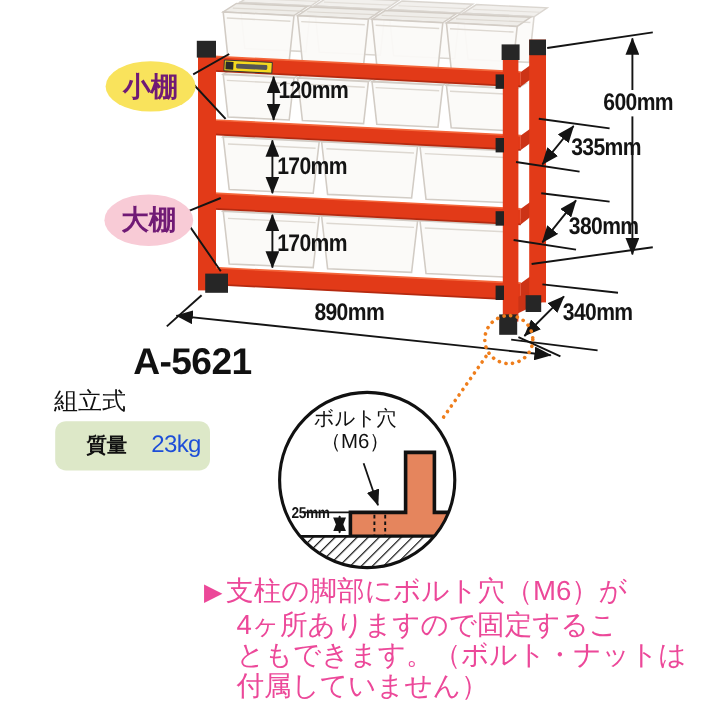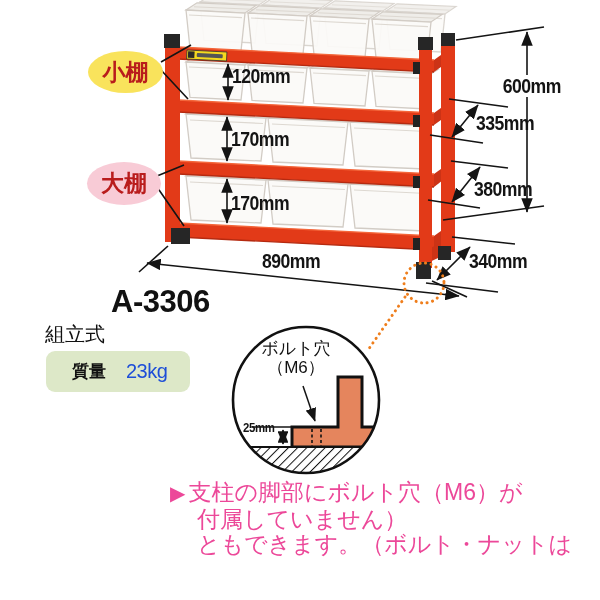--- a/index.html
+++ b/index.html
@@ -9,28 +9,28 @@
   svg{display:block;}
 
   
   .dim{position:absolute;font-weight:bold;font-size:20px;line-height:1;color:#141414;
        letter-spacing:-0.6px;transform:scaleX(.88);transform-origin:left top;white-space:nowrap;}
   .dim.bg{background:#ffffff;padding:1px 2px;}
   .dim.small{font-size:13px;letter-spacing:-0.4px;}
 
   
   .callout{position:absolute;border-radius:50%;display:flex;align-items:center;justify-content:center;
-           font-weight:bold;font-size:23px;color:#b91c1c;}
+           font-weight:bold;font-size:23px;color:#701a75;}
   .callout.yellow{left:88px;top:51px;width:75px;height:42px;background:#f9e35c;}
   .callout.pink{left:87px;top:162px;width:74px;height:43px;background:#f8cbd6;}
 
   .product-code{position:absolute;left:111px;top:284px;font-size:31px;font-weight:bold;color:#111;
                 letter-spacing:-0.5px;}
   .assembly{position:absolute;left:45px;top:321px;font-size:20px;font-weight:normal;color:#111;}
-  .weight-box{position:absolute;left:46px;top:351px;width:144px;height:41px;background:#dde8c8;
+  .weight-box{position:absolute;left:46px;top:351px;width:129px;height:41px;background:#dde8c8;
               border-radius:9px;display:flex;align-items:center;padding-left:26px;box-sizing:border-box;}
   .weight-label{font-size:17px;font-weight:bold;color:#111;}
   .weight-value{font-size:20px;color:#1d4ed8;margin-left:20px;letter-spacing:-0.5px;}
 
   .bolt-label{position:absolute;left:251px;top:339px;width:90px;text-align:center;font-size:17px;
               line-height:19px;color:#111;font-weight:normal;}
 
   .note{position:absolute;left:170px;top:480px;width:380px;font-size:23px;line-height:25.5px;color:#ec4899;}
   .note .line{white-space:nowrap;}
   .note .indent{padding-left:27px;}
@@ -198,32 +198,33 @@
 <div class="dim" style="left:232px;top:66px">120mm</div>
 <div class="dim" style="left:231px;top:129px">170mm</div>
 <div class="dim" style="left:231px;top:193px">170mm</div>
 <div class="dim" style="left:262px;top:251px">890mm</div>
 <div class="dim bg" style="left:501px;top:75px">600mm</div>
 <div class="dim" style="left:476px;top:113px">335mm</div>
 <div class="dim" style="left:474px;top:179px">380mm</div>
 <div class="dim" style="left:469px;top:251px">340mm</div>
 <div class="dim small" style="left:243px;top:421px">25mm</div>
 
-<div class="product-code">A-3306</div>
+<div class="product-code">A-5621</div>
 <div class="assembly">組立式</div>
 
 <div class="weight-box">
   <span class="weight-label">質量</span>
   <span class="weight-value">23kg</span>
 </div>
 
 <div class="bolt-label">
   <div>ボルト穴</div>
   <div>（M6）</div>
 </div>
 
 <div class="note">
   <div class="line">
     <span class="bullet">▶</span><span>支柱の脚部にボルト穴（M6）が</span>
   </div>
+  <div class="line indent">4ヶ所ありますので固定するこ</div>
+  <div class="line indent">ともできます。（ボルト・ナットは</div>
   <div class="line indent">付属していません）</div>
-  <div class="line indent">ともできます。（ボルト・ナットは</div>
 </div>
 
 </body></html>

